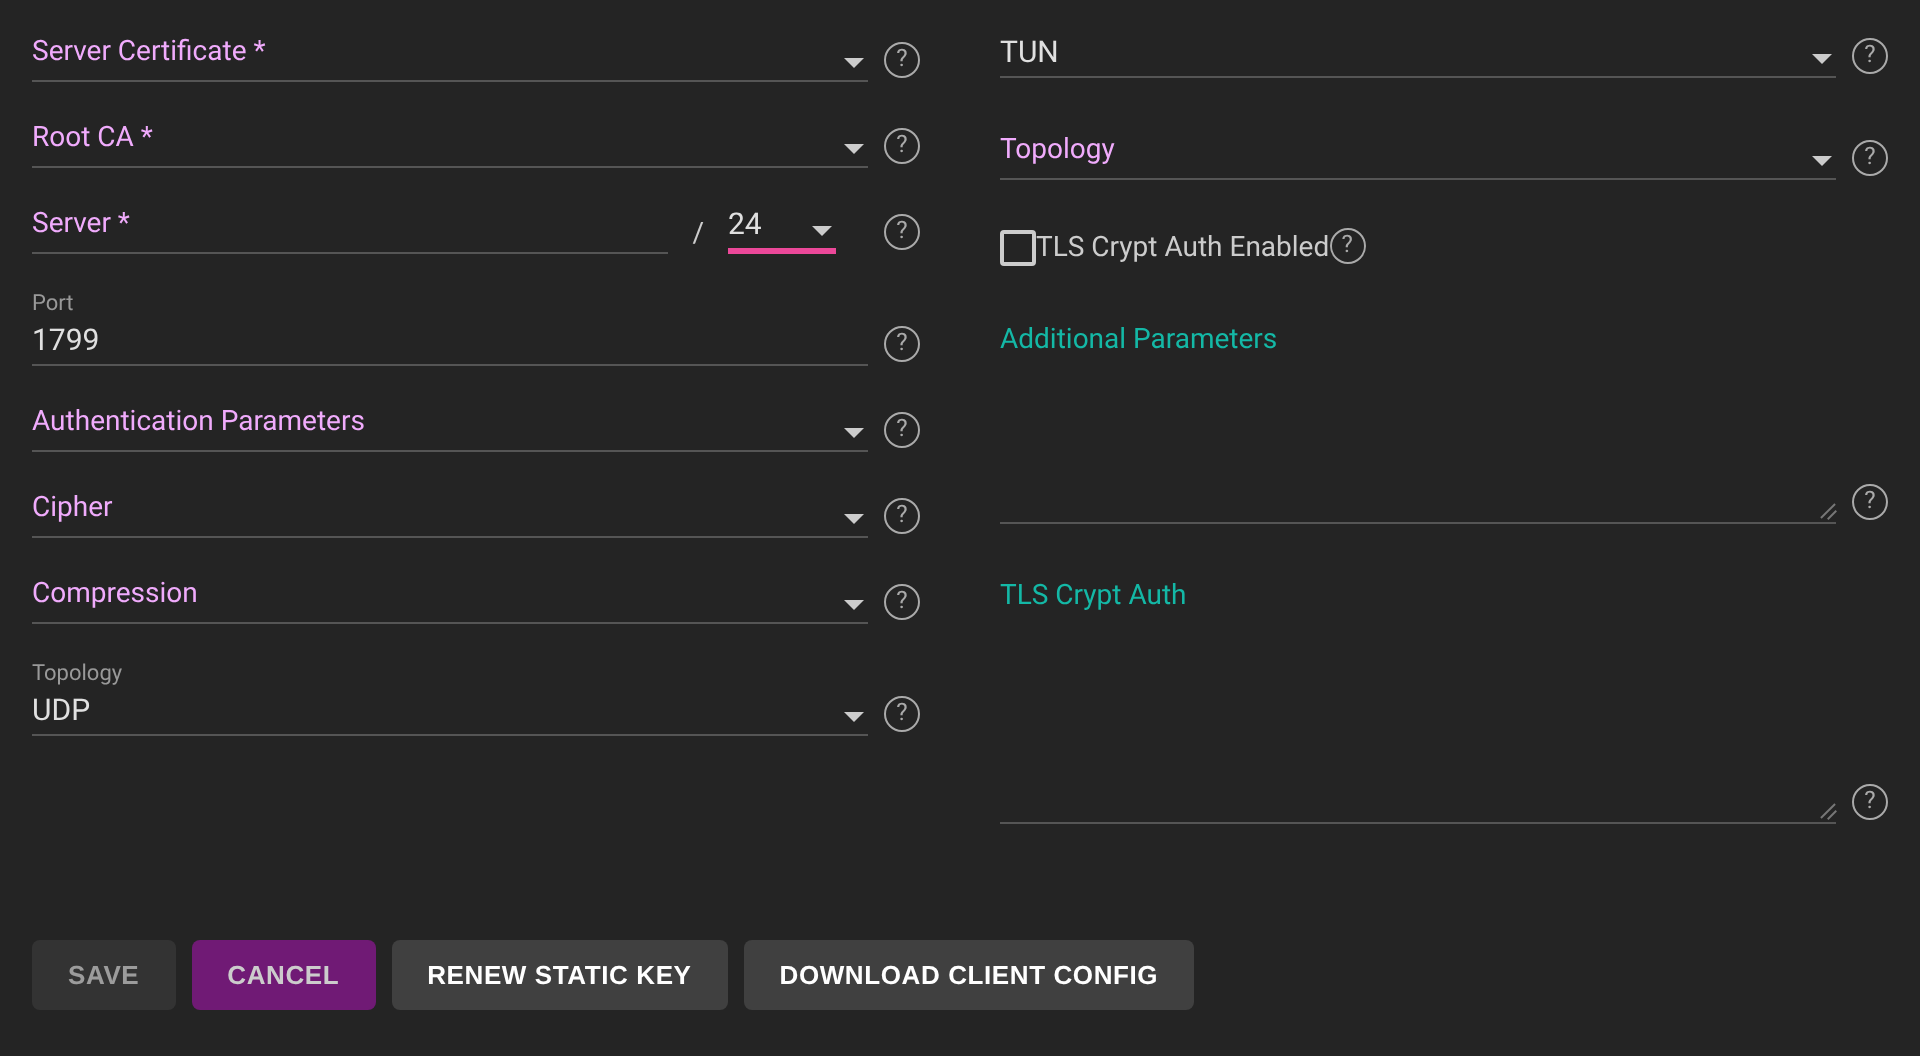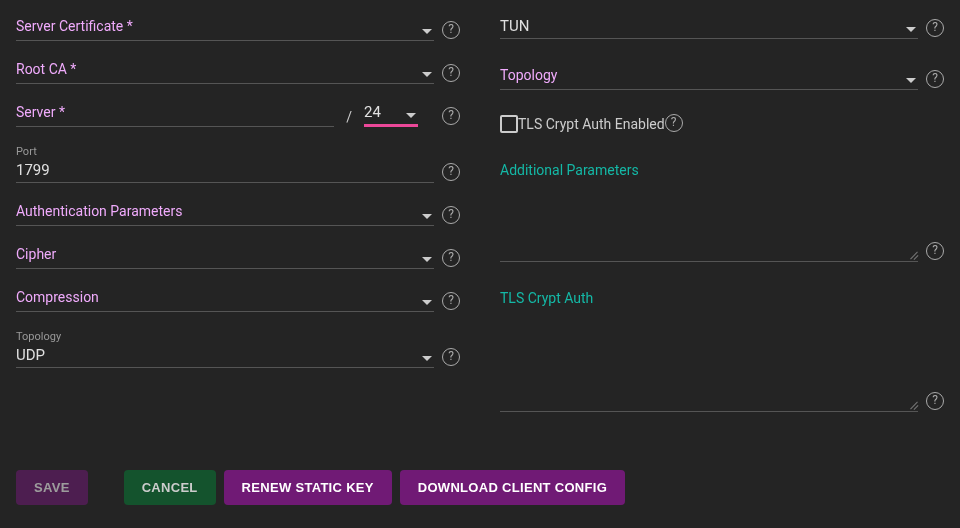--- a/index.html
+++ b/index.html
@@ -157,23 +157,23 @@
   }
   .btn {
     padding: 10px 18px;
     border-radius: 4px;
     font-size: 13px;
     font-weight: 600;
     letter-spacing: 0.3px;
     cursor: pointer;
     border: none;
   }
-  .btn-primary { background: #701a75; color: #fff; }
+  .btn-primary { background: #404040; color: #fff; }
   .btn-primary.muted { opacity: 0.55; }
-  .btn-secondary { background: #14532d; color: #ccc; margin-left: 28px; }
+  .btn-secondary { background: #701a75; color: #ccc; }
 </style>
 </head>
 <body>
 
 <div class="form-area">
 
   <div class="col">
 
     <div class="field">
       <div class="field-inner">

